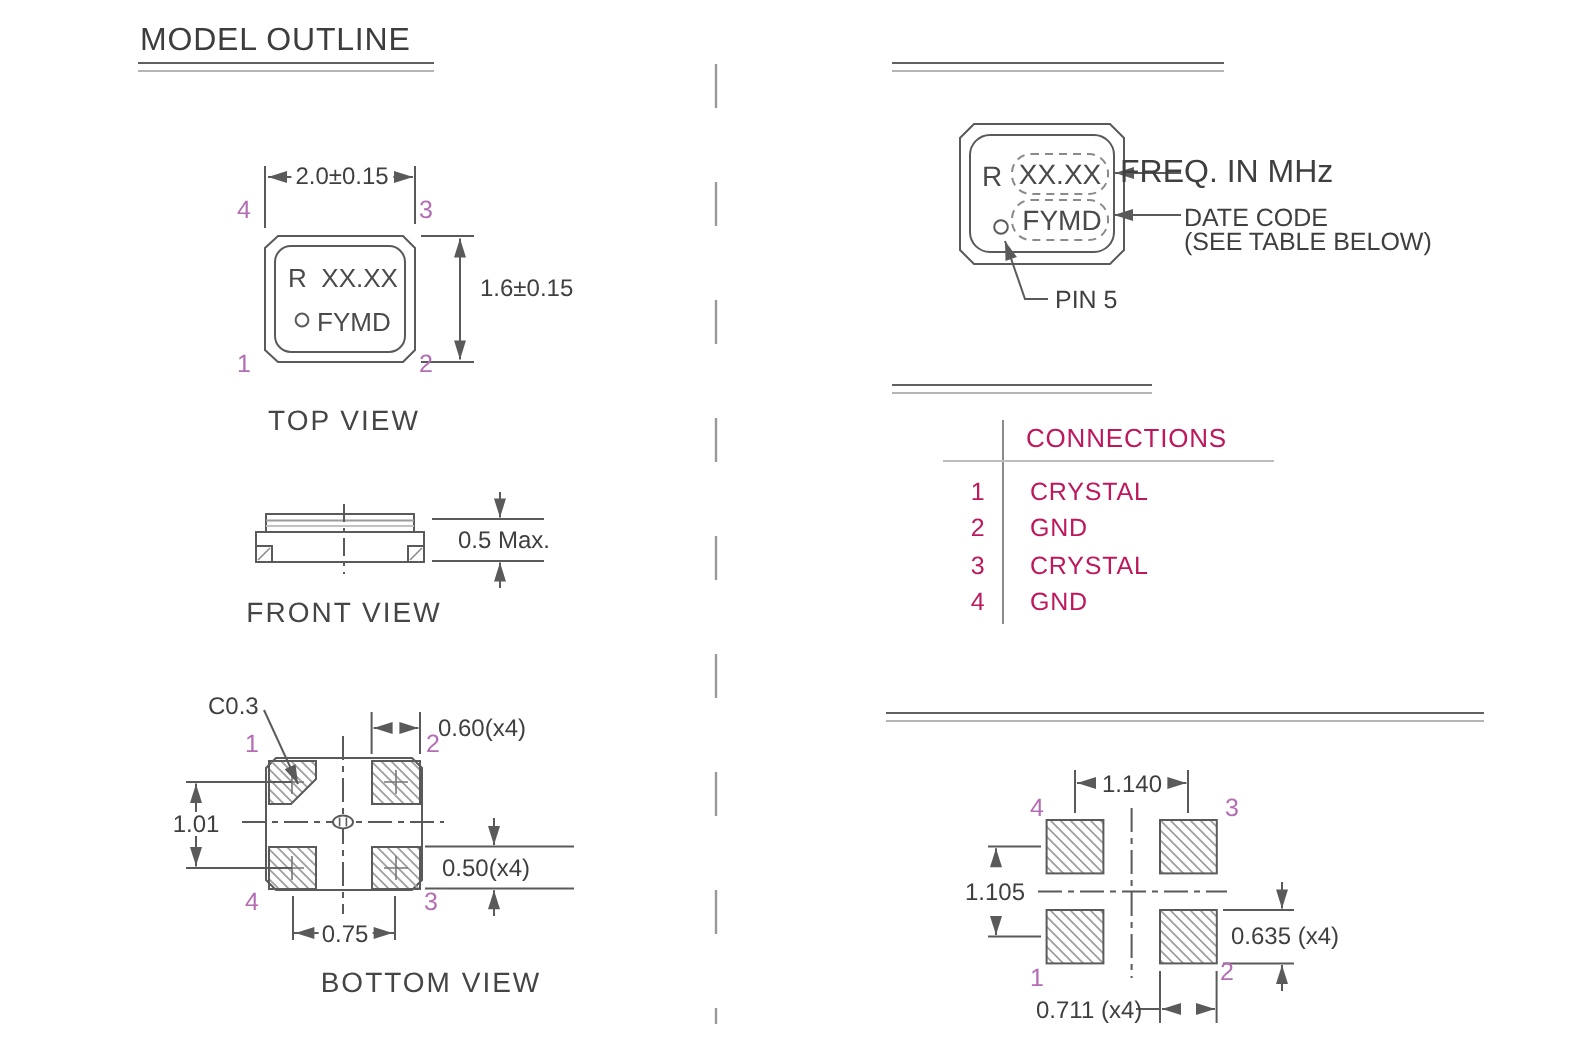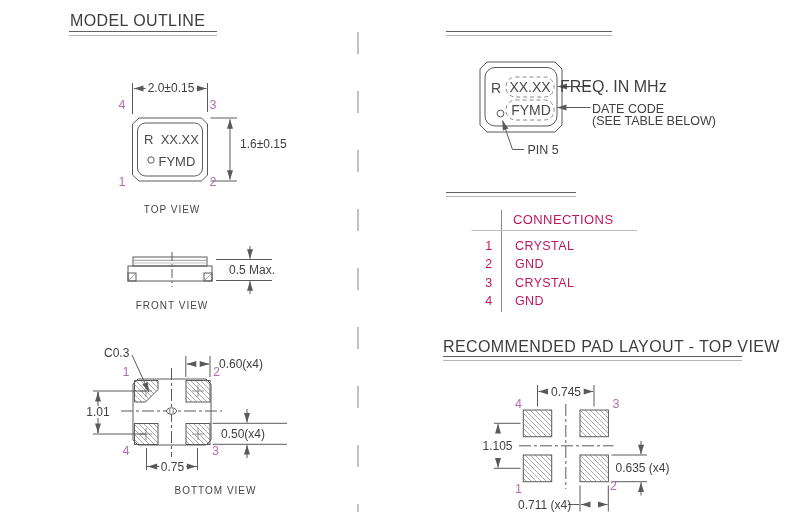--- a/index.html
+++ b/index.html
@@ -2,21 +2,21 @@
 <html><head>
 <meta charset="utf-8">
 <style>
   html,body{margin:0;padding:0;background:#ffffff;}
   #page{position:relative;width:790px;height:525px;background:#fff;overflow:hidden;
         font-family:"Liberation Sans","DejaVu Sans",sans-serif;color:#404040;}
   #art{position:absolute;left:0;top:0;}
   .lbl{position:absolute;white-space:pre;line-height:1;}
   .heading{font-size:16px;letter-spacing:.4px;color:#3d3d3d;}
   .rule{position:absolute;height:3px;border-top:1px solid #606060;border-bottom:1px solid #b5b5b5;}
-  .cap{font-size:10px;letter-spacing:1px;color:#454545;transform:translate(-50%,-50%);}
+  .cap{font-size:14px;letter-spacing:1px;color:#454545;transform:translate(-50%,-50%);}
   .dim{font-size:12px;color:#3f3f3f;transform:translateY(-50%);}
   .dimc{font-size:12px;color:#3f3f3f;transform:translate(-50%,-50%);}
   .bg{background:#fff;padding:0 2px;}
   .pin{font-size:12.5px;color:#b46db4;transform:translate(-50%,-50%);}
   .mark{font-size:13px;color:#4a4a4a;}
   .tbl{font-size:12.5px;letter-spacing:.4px;color:#be185d;}
 </style>
 </head>
 <body>
 
@@ -145,21 +145,20 @@
     </g>
   </svg>
 
   <div class="lbl heading" style="left:70px;top:13px;">MODEL OUTLINE</div>
   <div class="rule" style="left:69px;top:30.5px;width:148px;"></div>
 
   <div class="rule" style="left:446px;top:31px;width:166px;"></div>
 
   <div class="rule" style="left:446px;top:191.5px;width:130px;"></div>
 
-  <div class="lbl heading" style="left:443px;top:339px;">RECOMMENDED PAD LAYOUT - TOP VIEW</div>
   <div class="rule" style="left:443px;top:355.5px;width:299px;"></div>
 
   <div class="lbl dimc bg" style="left:171px;top:88px;">2.0±0.15</div>
   <div class="lbl dim" style="left:240px;top:144px;">1.6±0.15</div>
   <div class="lbl mark" style="left:171.5px;top:138.5px;transform:translate(-50%,-50%);">R  XX.XX</div>
   <div class="lbl mark" style="left:158.5px;top:160.5px;transform:translateY(-50%);">FYMD</div>
   <div class="lbl pin" style="left:122px;top:105px;">4</div>
   <div class="lbl pin" style="left:213px;top:105px;">3</div>
   <div class="lbl pin" style="left:122px;top:182px;">1</div>
   <div class="lbl pin" style="left:213px;top:182px;">2</div>
@@ -190,21 +189,21 @@
   <div class="lbl tbl" style="left:513px;top:219px;font-size:13px;transform:translateY(-50%);">CONNECTIONS</div>
   <div class="lbl tbl pin" style="left:489px;top:245.5px;">1</div>
   <div class="lbl tbl" style="left:515px;top:245.5px;transform:translateY(-50%);">CRYSTAL</div>
   <div class="lbl tbl pin" style="left:489px;top:264px;">2</div>
   <div class="lbl tbl" style="left:515px;top:264px;transform:translateY(-50%);">GND</div>
   <div class="lbl tbl pin" style="left:489px;top:282.5px;">3</div>
   <div class="lbl tbl" style="left:515px;top:282.5px;transform:translateY(-50%);">CRYSTAL</div>
   <div class="lbl tbl pin" style="left:489px;top:301px;">4</div>
   <div class="lbl tbl" style="left:515px;top:301px;transform:translateY(-50%);">GND</div>
 
-  <div class="lbl dimc bg" style="left:566px;top:391.5px;">0.745</div>
+  <div class="lbl dimc bg" style="left:566px;top:391.5px;">1.140</div>
   <div class="lbl dimc bg" style="left:497.5px;top:445.5px;">1.105</div>
   <div class="lbl dim" style="left:615.5px;top:468.3px;">0.635 (x4)</div>
   <div class="lbl dim" style="left:518px;top:504.5px;">0.711 (x4)</div>
   <div class="lbl pin" style="left:518.5px;top:404px;">4</div>
   <div class="lbl pin" style="left:616px;top:404px;">3</div>
   <div class="lbl pin" style="left:518.5px;top:489px;">1</div>
   <div class="lbl pin" style="left:613.5px;top:486px;">2</div>
 
 </div>
 

